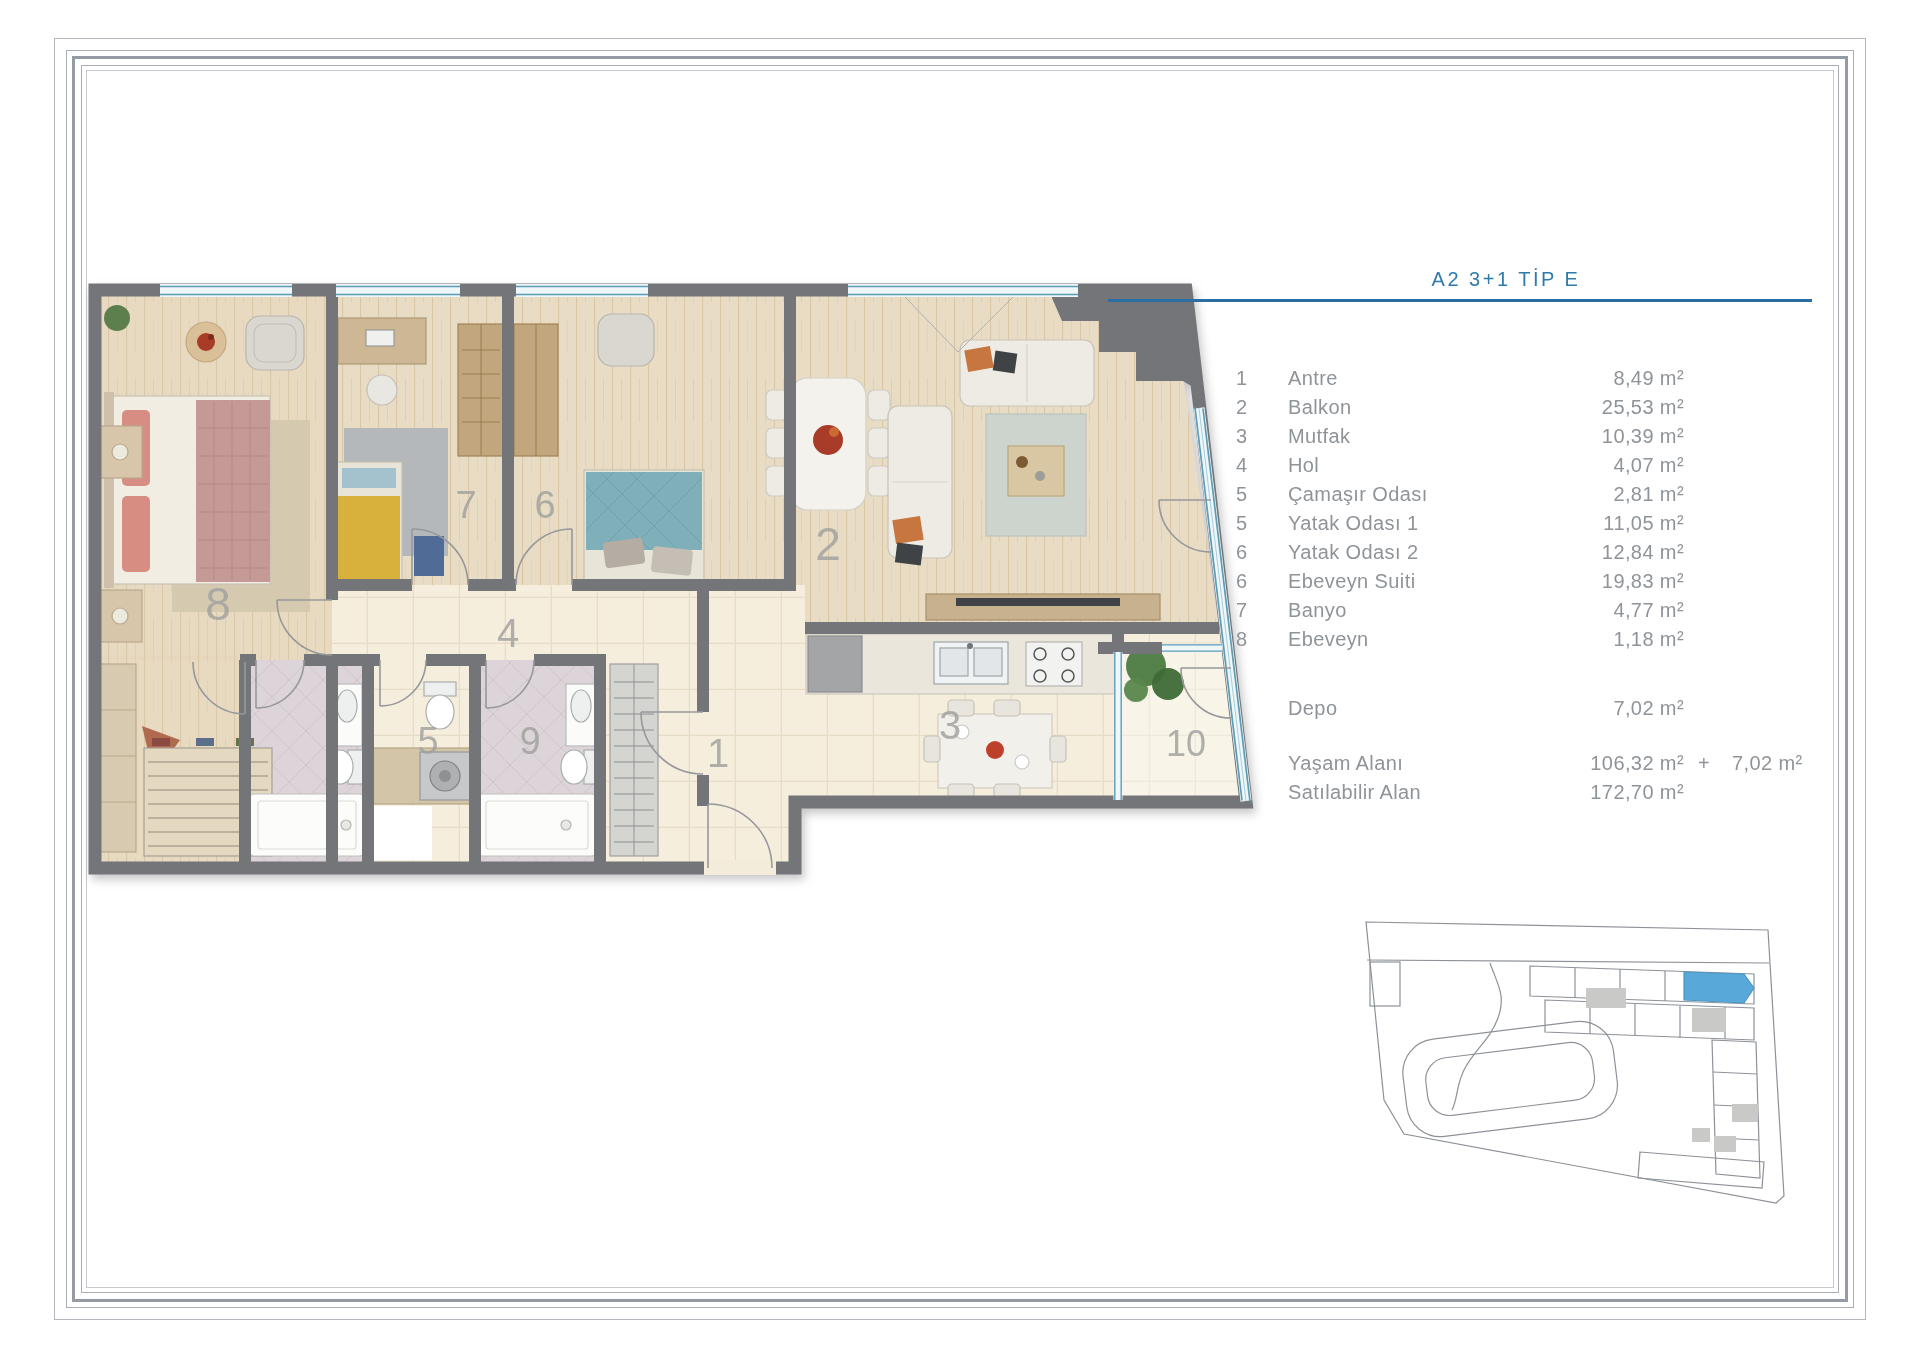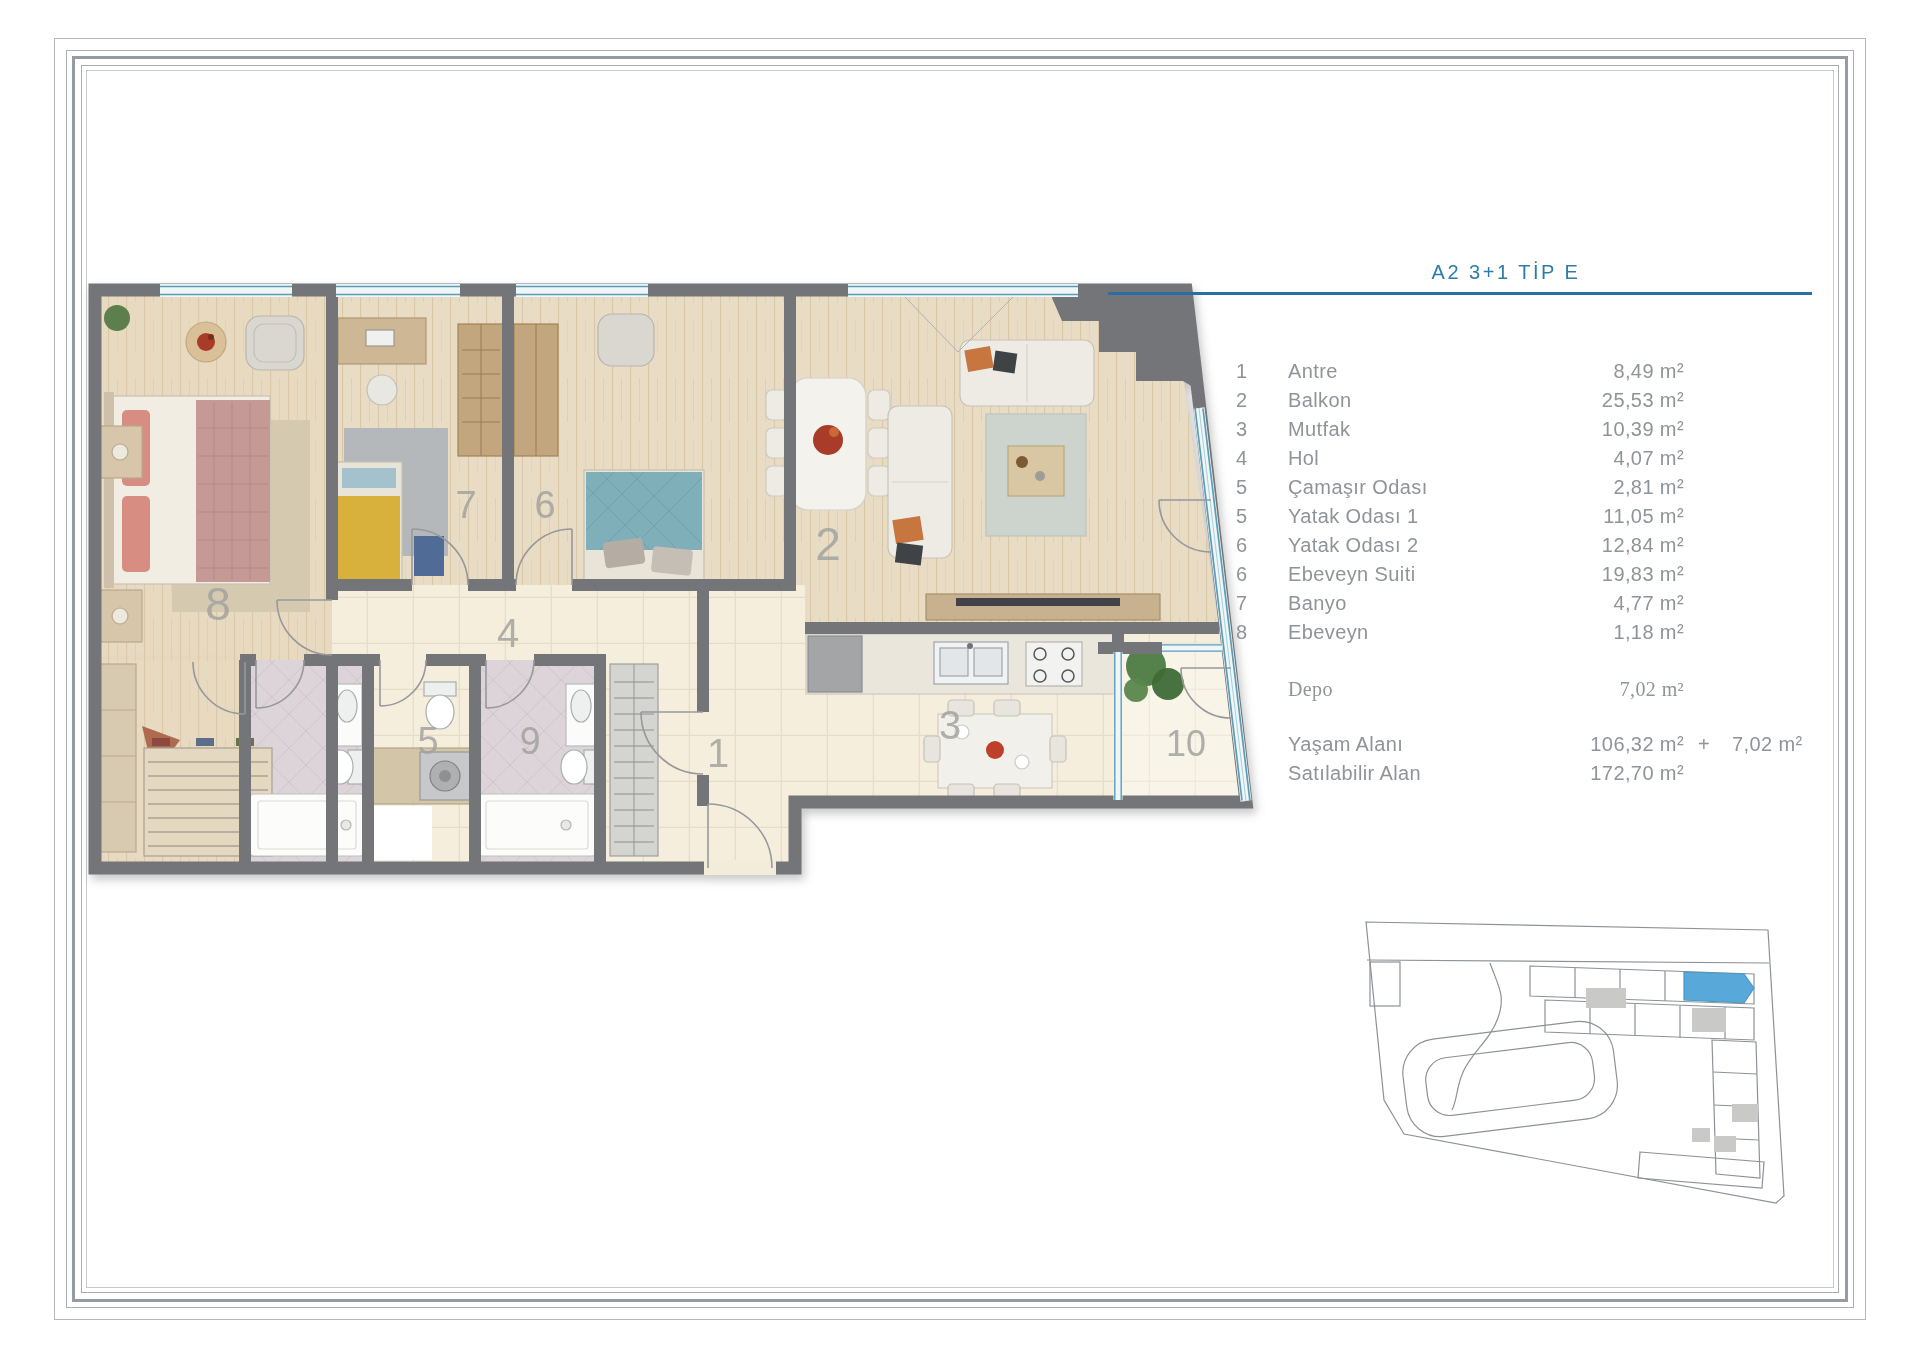--- a/index.html
+++ b/index.html
@@ -9,33 +9,33 @@
   .f1{position:absolute;top:38px;bottom:38px;left:54px;right:54px;border:1.5px solid #b4b8be;}
   .f2{position:absolute;top:50px;bottom:50px;left:66px;right:66px;border:1px solid #a9aeb4;}
   .f3{position:absolute;top:56px;bottom:56px;left:72px;right:72px;border:3.5px solid #959ba3;}
   .f4{position:absolute;top:65px;bottom:65px;left:81px;right:81px;border:1px solid #a9aeb4;}
   .f5{position:absolute;top:70px;bottom:70px;left:86px;right:86px;border:1px solid #c6cacf;}
 
   .plan-svg{position:absolute;left:83px;top:235px;width:1180px;height:650px;
             filter:drop-shadow(3px 5px 5px rgba(70,70,70,.30));}
   .key-svg{position:absolute;left:1340px;top:900px;width:470px;height:315px;}
 
-  .legend{position:absolute;left:1108px;top:261px;width:704px;color:#8f9499;
+  .legend{position:absolute;left:1108px;top:268px;width:704px;color:#8f9499;
           font-size:20px;letter-spacing:0.4px;}
   .legend-title{color:#2f7cab;text-align:center;font-size:20px;letter-spacing:2.5px;
                 transform:translateX(46px);height:25px;}
   .rule{height:3px;background:#2a6fa3;margin-top:6px;}
   .rows{margin-top:62px;}
   .lrow{position:relative;height:29px;line-height:29px;}
   .lrow .num{position:absolute;left:128px;}
   .lrow .name{position:absolute;left:180px;}
   .lrow .val{position:absolute;right:128px;}
   .lrow .plus{position:absolute;left:590px;}
   .lrow .extra{position:absolute;left:624px;}
-  .storage{margin-top:28px;font-family:Liberation Serif, serif;}
+  .storage{margin-top:40px;}
   .totals{margin-top:26px;}
 
   svg text.roomnum{fill:#a3a3a0;font-family:"Liberation Sans",sans-serif;opacity:.85;}
 </style>
 </head>
 <body>
 
 <div class="page">
   <div class="f1"></div>
   <div class="f2"></div>

